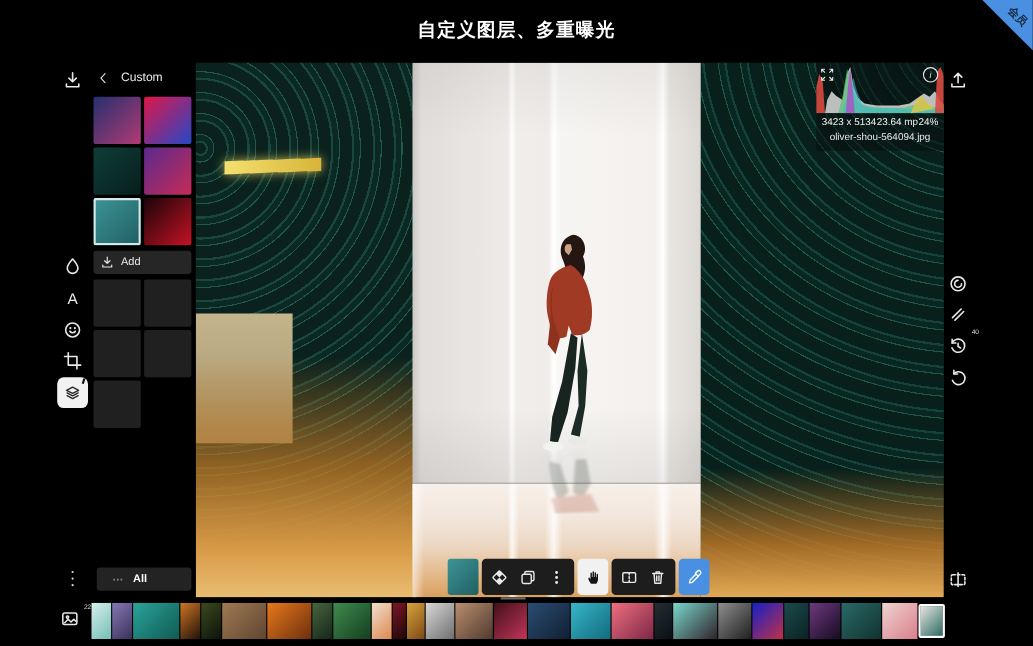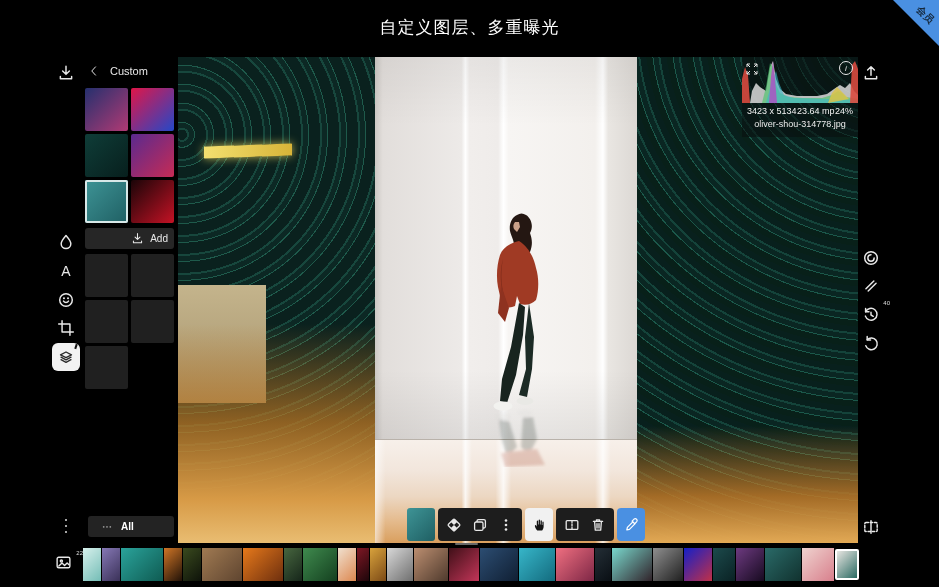--- a/index.html
+++ b/index.html
@@ -1,21 +1,21 @@
 <!DOCTYPE html>
 <html style="--accent: #4a90e2;"><head>
 <meta charset="utf-8">
 <style>
   html,body{margin:0;padding:0;background:#000;}
   #app{position:relative;width:939px;height:587px;background:#000;overflow:hidden;
        font-family:"Liberation Sans",sans-serif;color:#fff;}
 
   
   .app-title{position:absolute;top:16px;left:0;width:939px;text-align:center;
-    font-size:17px;font-weight:normal;letter-spacing:1px;color:#fff;}
+    font-size:17px;font-weight:bold;letter-spacing:1px;color:#fff;}
   .ribbon{position:absolute;top:0;right:0;width:0;height:0;
     border-top:46px solid var(--accent,#4a90e2);border-left:46px solid transparent;}
   .ribbon-label{position:absolute;top:8px;right:4px;transform:rotate(45deg);
     font-size:10px;font-weight:bold;color:#15283c;}
 
   
   .rail-btn{position:absolute;width:22px;height:22px;display:flex;align-items:center;justify-content:center;}
   .rail-btn svg{display:block}
   .layers-btn{position:absolute;left:52px;top:343px;width:28px;height:28px;background:#f2f2f2;
     border-radius:6px;display:flex;align-items:center;justify-content:center;}
@@ -23,21 +23,21 @@
   .text-glyph{font-size:14px;color:#e8e8e8;font-weight:normal;line-height:1;}
 
   
   .panel-header{position:absolute;left:88px;top:65px;display:flex;align-items:center;gap:10px;}
   .panel-title{font-size:11px;color:#e8e8e8;}
   .panel-grid{position:absolute;left:85px;top:88px;width:90px;display:grid;
     grid-template-columns:43px 43px;gap:3px;}
   .cell{width:43px;height:43px;background:#222;border-radius:2px;}
   .cell.selected{box-shadow:inset 0 0 0 2px #d8e8e8;}
   .add-btn{position:absolute;left:85px;top:228px;width:89px;height:21px;background:#262626;
-    border:none;border-radius:3px;display:flex;align-items:center;justify-content:flex-end;gap:6px;
+    border:none;border-radius:3px;display:flex;align-items:center;justify-content:flex-start;gap:6px;
     color:#e8e8e8;font-size:10px;font-family:inherit;cursor:pointer;}
   .ph-grid{position:absolute;left:85px;top:254px;width:90px;display:grid;
     grid-template-columns:43px 43px;gap:3px;}
   .ph-grid .cell{background:#202020;}
 
   
   .canvas{position:absolute;left:178px;top:57px;width:680px;height:486px;overflow:hidden;background:#0b2421;}
   .swirl{position:absolute;top:0;bottom:0;}
   .swirl.left{left:0;width:200px;background:
     repeating-radial-gradient(circle at 2% 16%, #0a211e 0 5px, #17473d 5px 7px, #0c2824 7px 12px, #1e5a4b 12px 13px, #0a211e 13px 19px);}
@@ -242,21 +242,21 @@
           </svg>
       </div>
       <div class="info-btn">
           <span>i</span>
         </div>
       <div class="hist-meta">
         <span>3423 x 5134</span>
         <span>23.64 mp</span>
         <span>24%</span>
       </div>
-      <div class="hist-file">oliver-shou-314778.jpg</div>
+      <div class="hist-file">oliver-shou-564094.jpg</div>
     </div>
   </div>
 
   <div class="rail-btn" style="left:860px;top:62px;">
     <svg width="18" height="18" viewBox="0 0 16 16">
         <g class="st">
           <path d="M8 10V2.6M5 5.4L8 2.4l3 3"></path>
           <path d="M3 11v2.2h10V11"></path>
         </g>
       </svg>

